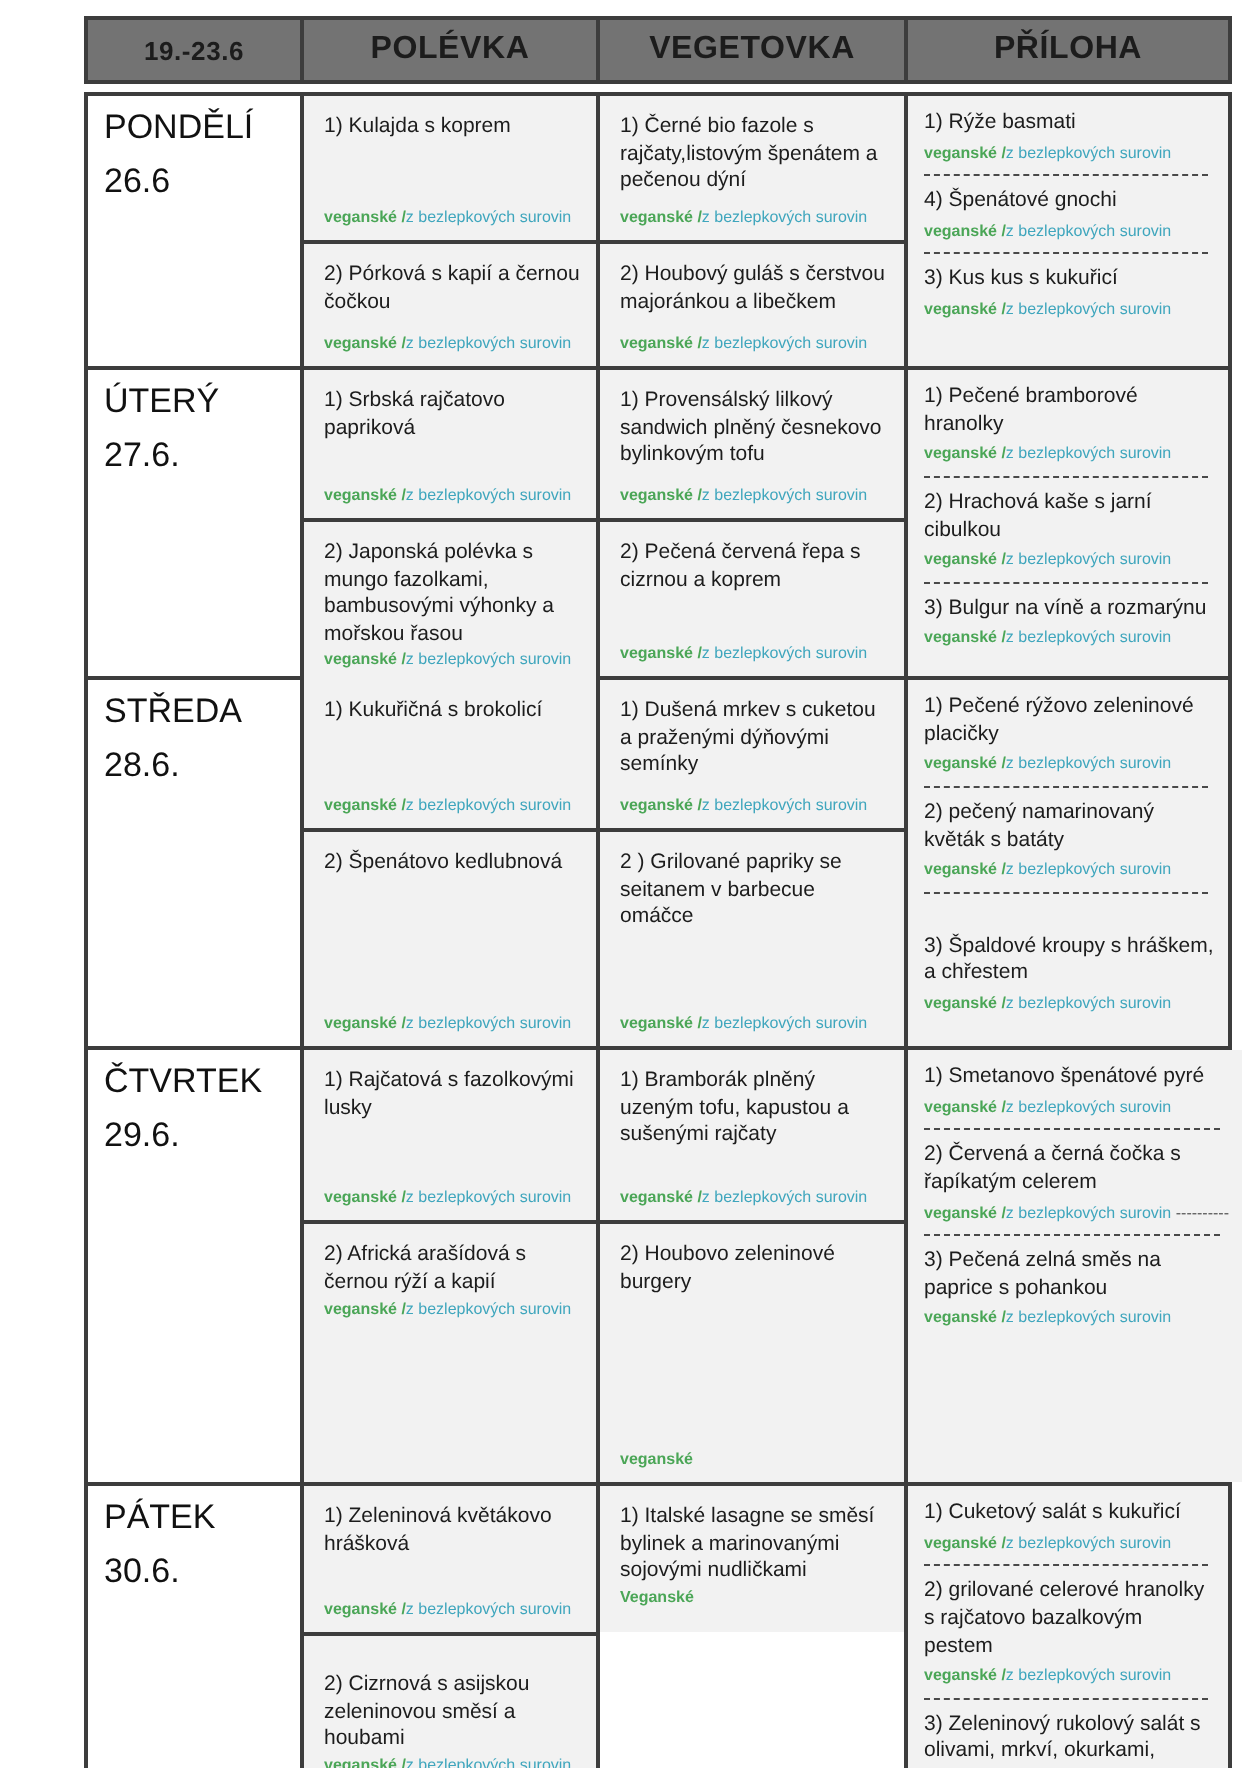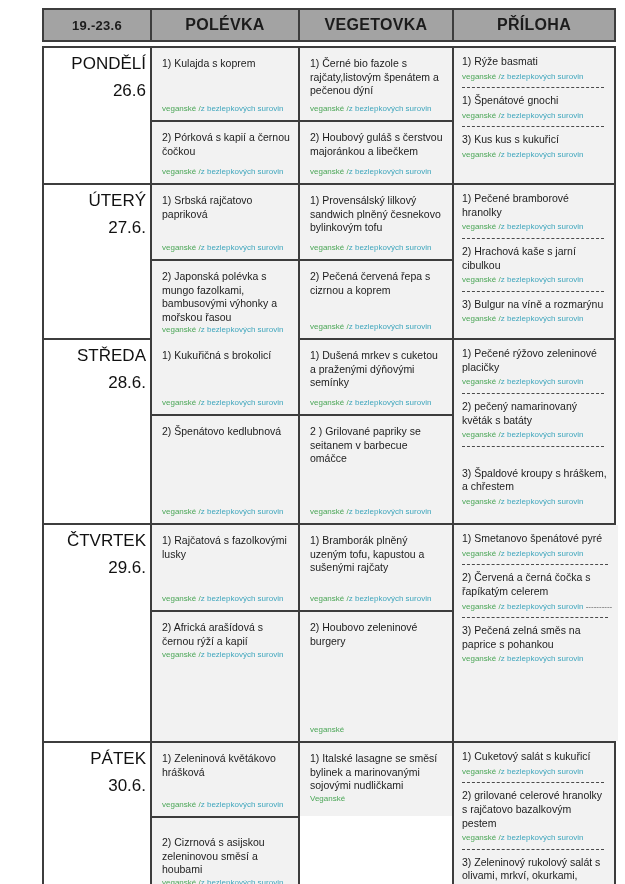--- a/index.html
+++ b/index.html
@@ -4,40 +4,39 @@
 <style>
   html,body{margin:0;padding:0;}
   body{
     width:625px;height:884px;background:#ffffff;position:relative;
     font-family:"Liberation Sans", sans-serif;color:#1c1c1c;
   }
   .menu{position:absolute;left:42px;top:8px;width:574px;}
   
   .header-row{
     display:flex;height:34px;box-sizing:border-box;
-    border:2px solid #3d3d3d;background:#a3a3a3;margin-bottom:4px;
+    border:2px solid #3d3d3d;background:#737373;margin-bottom:4px;
   }
   .hcell{
     display:flex;align-items:center;justify-content:center;
     box-sizing:border-box;border-left:2px solid #3d3d3d;
     font-weight:bold;font-size:16px;letter-spacing:.3px;
   }
   .hcell:first-child{border-left:none;font-size:13px;}
   .w-day{flex:0 0 106px;}
   .w-soup{flex:0 0 148px;}
   .w-veg{flex:0 0 154px;}
   .w-side{flex:1 1 auto;}
   
   .tbody{border:2px solid #3d3d3d;}
   .row{display:flex;box-sizing:border-box;}
   .row + .row{border-top:2px solid #3d3d3d;}
   .c-day{
     flex:0 0 106px;box-sizing:border-box;background:#ffffff;
     padding:6px 4px 4px 8px;
-    text-align:right;
   }
   .day-name{font-size:17px;color:#111;}
   .day-date{font-size:17px;color:#111;margin-top:7px;}
   .c-soup,.c-veg{
     display:flex;flex-direction:column;box-sizing:border-box;
     border-left:2px solid #3d3d3d;
   }
   .c-soup{flex:0 0 148px;}
   .c-veg{flex:0 0 154px;align-items:center;}
   .c-side{
@@ -45,21 +44,21 @@
     background:#f2f2f2;padding:7px 6px 5px 8px;
   }
   .sub{
     box-sizing:border-box;background:#f2f2f2;
     padding:9px 8px 6px 10px;display:flex;flex-direction:column;
   }
   .sub.s2{border-top:2px solid #3d3d3d;flex:1 1 auto;}
   .dish{font-size:10.5px;line-height:1.3;color:#1c1c1c;}
   .tag{font-size:8px;line-height:1.2;margin-top:auto;white-space:nowrap;}
   .side-item .tag{margin-top:3px;}
-  .tg{color:#4ba657;}
+  .tg{color:#4ba657;font-weight:bold;}
   .tt{color:#3fa6bd;}
   .td{color:#555;}
   .sep{
     border-top:1.5px dashed #4a4a4a;margin:6px 0 6px 0;width:97%;height:0;
   }
 </style>
 </head>
 <body>
 
 <div class="menu">
@@ -106,21 +105,21 @@
           <div class="tag"><span class="tg">veganské /</span><span class="tt">z bezlepkových surovin</span></div>
         </div>
       </div>
       <div class="c-side">
         <div class="side-item">
           <div class="dish">1) Rýže basmati</div>
           <div class="tag"><span class="tg">veganské /</span><span class="tt">z bezlepkových surovin</span></div>
         </div>
         <div class="sep"></div>
         <div class="side-item">
-          <div class="dish">1) Špenátové gnochi</div>
+          <div class="dish">4) Špenátové gnochi</div>
           <div class="tag"><span class="tg">veganské /</span><span class="tt">z bezlepkových surovin</span></div>
         </div>
         <div class="sep"></div>
         <div class="side-item">
           <div class="dish">3)  Kus kus s kukuřicí</div>
           <div class="tag"><span class="tg">veganské /</span><span class="tt">z bezlepkových surovin</span></div>
         </div>
       </div>
     </div>
 

